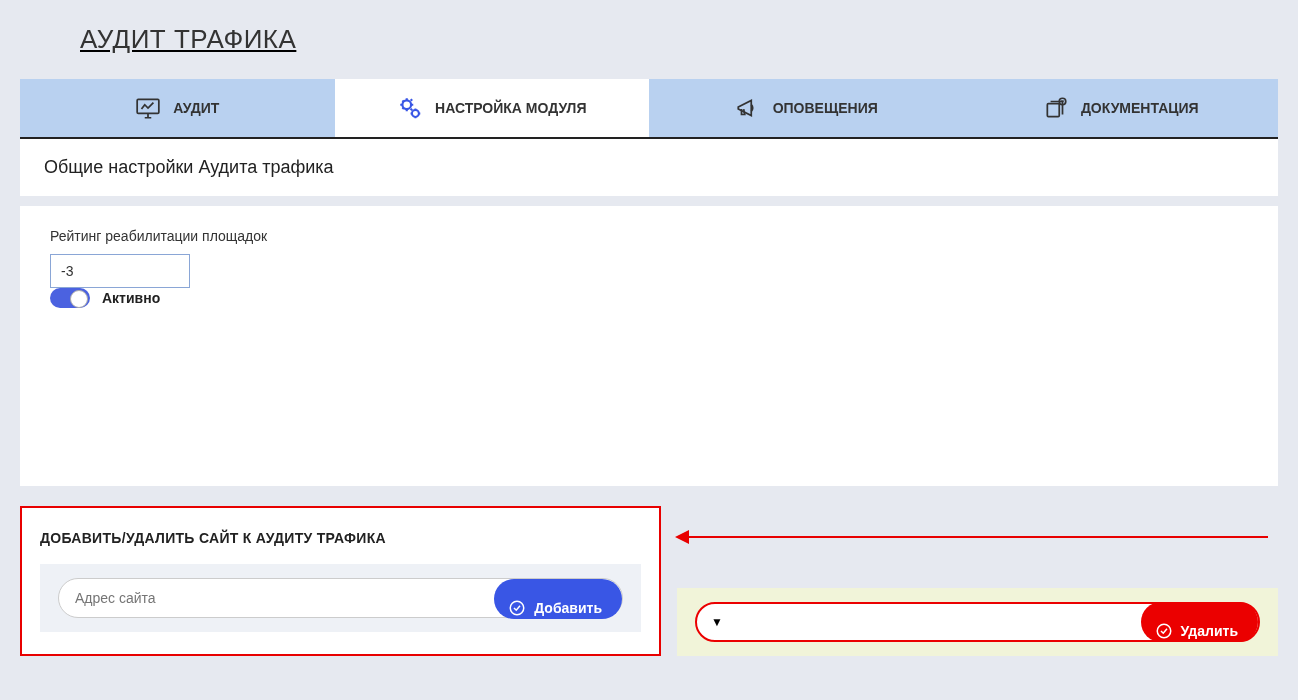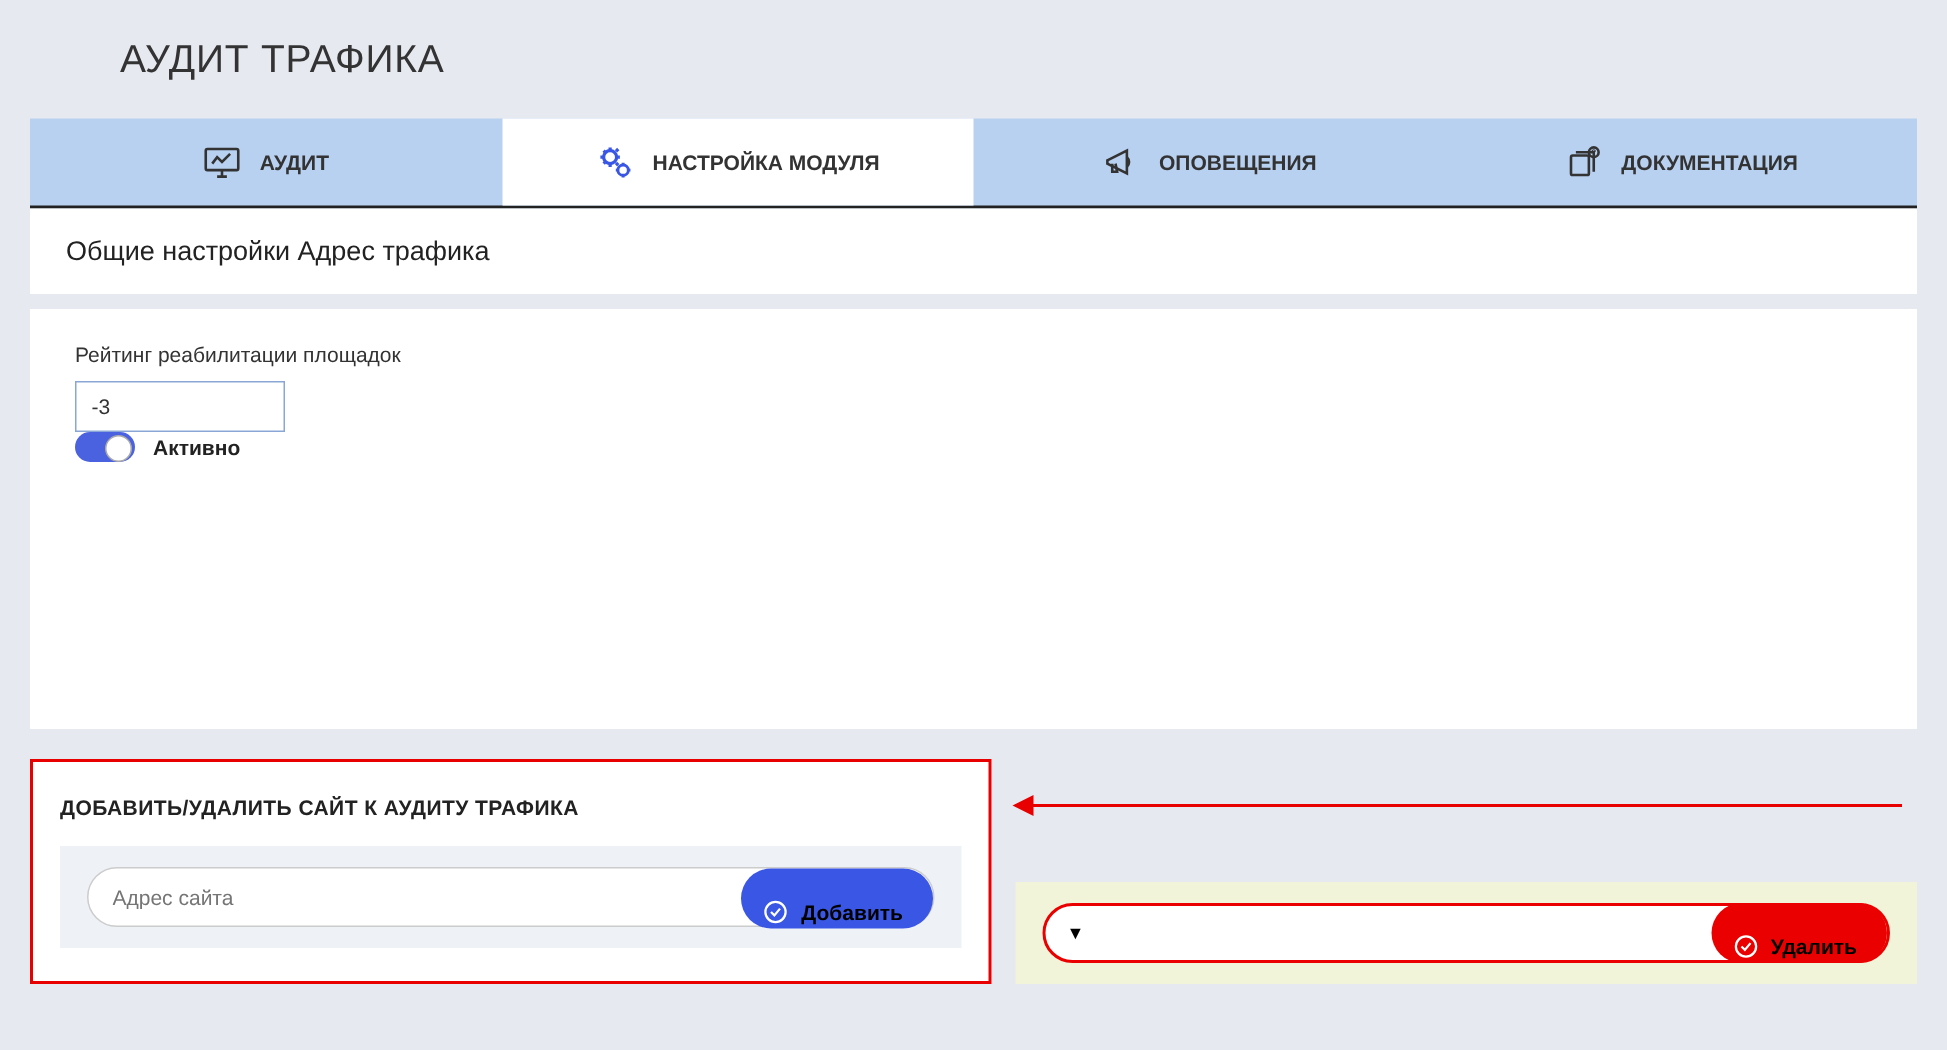--- a/index.html
+++ b/index.html
@@ -5,20 +5,21 @@
   * { margin: 0; padding: 0; box-sizing: border-box; }
   body {
     font-family: Arial, Helvetica, sans-serif;
     background: #e6e9f0;
     width: 1298px;
     height: 700px;
     overflow: hidden;
   }
   .title-bar {
     padding: 24px 0 24px 80px;
+    text-decoration: underline;
   }
   .title-bar h1 {
     font-size: 26px;
     font-weight: 500;
     letter-spacing: 0.5px;
     color: #333;
     font-family: 'Arial Narrow', Arial, sans-serif;
     font-stretch: condensed;
   }
   .tabs {
@@ -158,21 +159,21 @@
     border-radius: 20px;
   }
   .pill-btn {
     display: flex;
     align-items: center;
     gap: 8px;
     height: 40px;
     padding: 18px 20px 0 14px;
     border: none;
     border-radius: 20px;
-    color: #000000;
+    color: #ffffff;
     font-size: 14px;
     font-weight: 600;
     cursor: pointer;
     margin-left: -2px;
   }
   .pill-btn.blue { background: #3956e5; }
   .pill-btn.red  { background: #eb0000; }
   .pill-btn svg { width: 18px; height: 18px; }
   .remove-box {
     flex: 1;
@@ -262,21 +263,21 @@
     <svg viewBox="0 0 24 24" fill="none" stroke="#333" stroke-width="1.6">
       <rect x="4" y="8" width="11" height="12" rx="1"></rect>
       <path d="M7 6h11v12"></path>
       <circle cx="18" cy="6" r="3"></circle>
       <text x="18" y="8" font-size="5" text-anchor="middle" fill="#333" stroke="none">?</text>
     </svg>
     <span>ДОКУМЕНТАЦИЯ</span>
   </div>
 </div>
 
-<div class="section-header">Общие настройки Адрес трафика</div>
+<div class="section-header">Общие настройки Аудита трафика</div>
 
 <div class="settings-panel">
   <div class="settings-row">
     <div class="settings-left">
       <label>Рейтинг реабилитации площадок</label>
       <input type="text" value="-3" style="">
     </div>
     <div class="toggle-wrap">
       <div class="toggle"></div>
       <span class="toggle-label">Активно</span>

